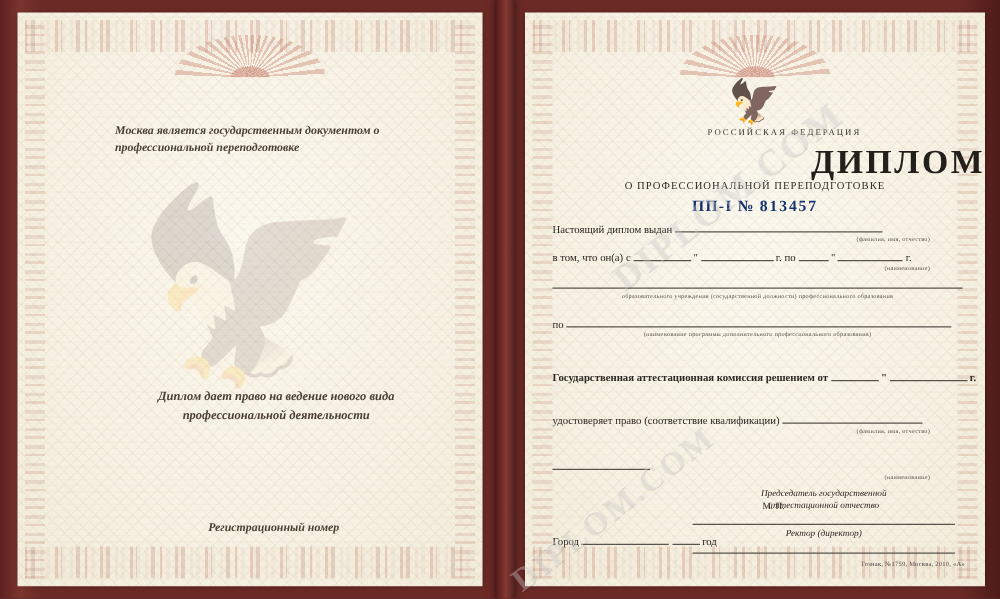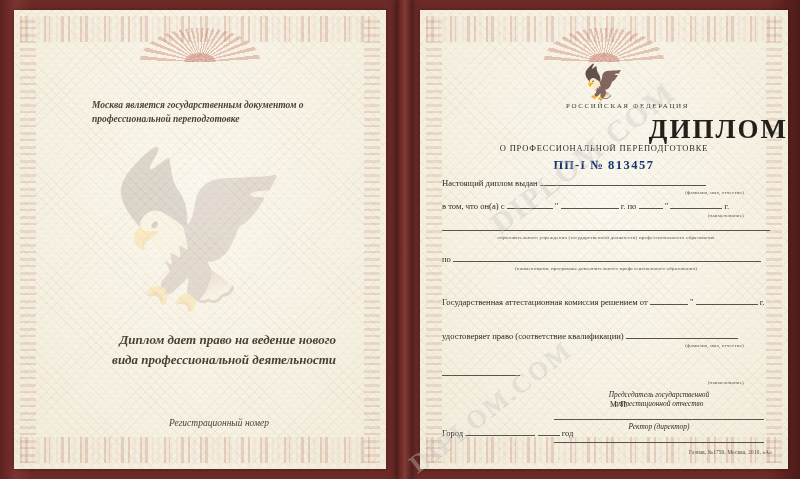--- a/index.html
+++ b/index.html
@@ -120,37 +120,37 @@
     width: 250px;
     font-style: italic;
     font-weight: bold;
     font-size: 9.5px;
     line-height: 1.5;
     color: #4a3f33;
   }
   .left-text-2 {
     position: absolute;
     left: 92px;
-    top: 320px;
+    top: 300px;
     width: 230px;
-    text-align: right;
+    text-align: center;
     font-style: italic;
     font-weight: bold;
-    font-size: 13px;
+    font-size: 10px;
     line-height: 1.5;
     color: #4a3f33;
   }
   .reg-number {
     position: absolute;
     left: 95px;
     top: 408px;
     width: 220px;
     text-align: center;
     font-style: italic;
-    font-weight: normal;
+    font-weight: bold;
     font-size: 9.5px;
     color: #4a3f33;
   }
 
   
   .emblem {
     position: absolute;
     left: 50%;
     top: 56px;
     transform: translateX(-50%);
@@ -335,21 +335,21 @@
         <span class="rule" style="width:100%;"></span>
       </div>
       <div class="hint">образовательного учреждения (государственной должности) профессионального образования</div>
 
       <div class="row" style="margin-top:12px;">
         <span class="lbl">по</span>
         <span class="rule" style="width:94%;"></span>
       </div>
       <div class="hint">(наименование программы дополнительного профессионального образования)</div>
 
-      <div class="row" style="margin-top:24px;">
+      <div class="row" style="margin-top:24px;font-weight:bold;">
         <span class="lbl">Государственная аттестационная комиссия решением от</span>
         <span class="rule" style="width:38px;"></span>
         <span>"</span>
         <span class="rule" style="width:62px;"></span>
         <span>г.</span>
       </div>
 
       <div class="row" style="margin-top:22px;">
         <span class="lbl">удостоверяет право (соответствие квалификации)</span>
         <span class="rule" style="width:112px;"></span>

